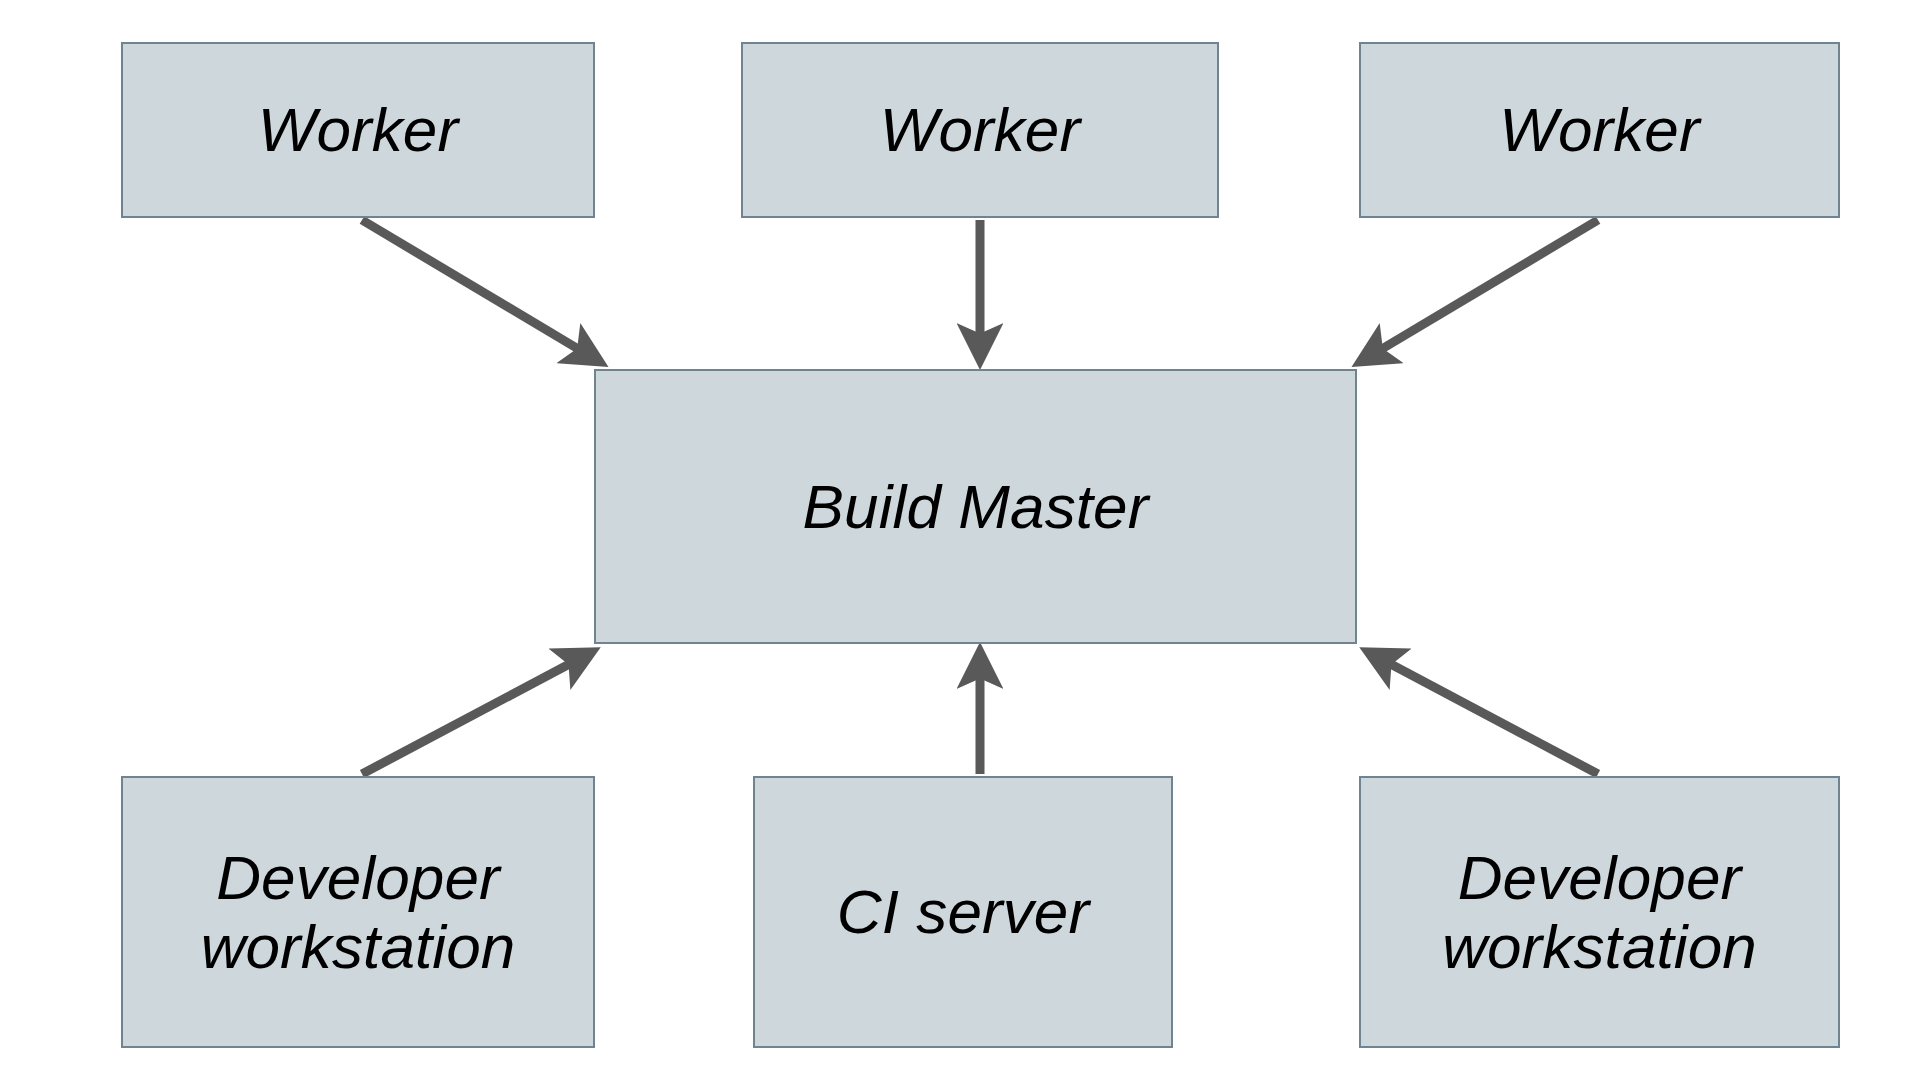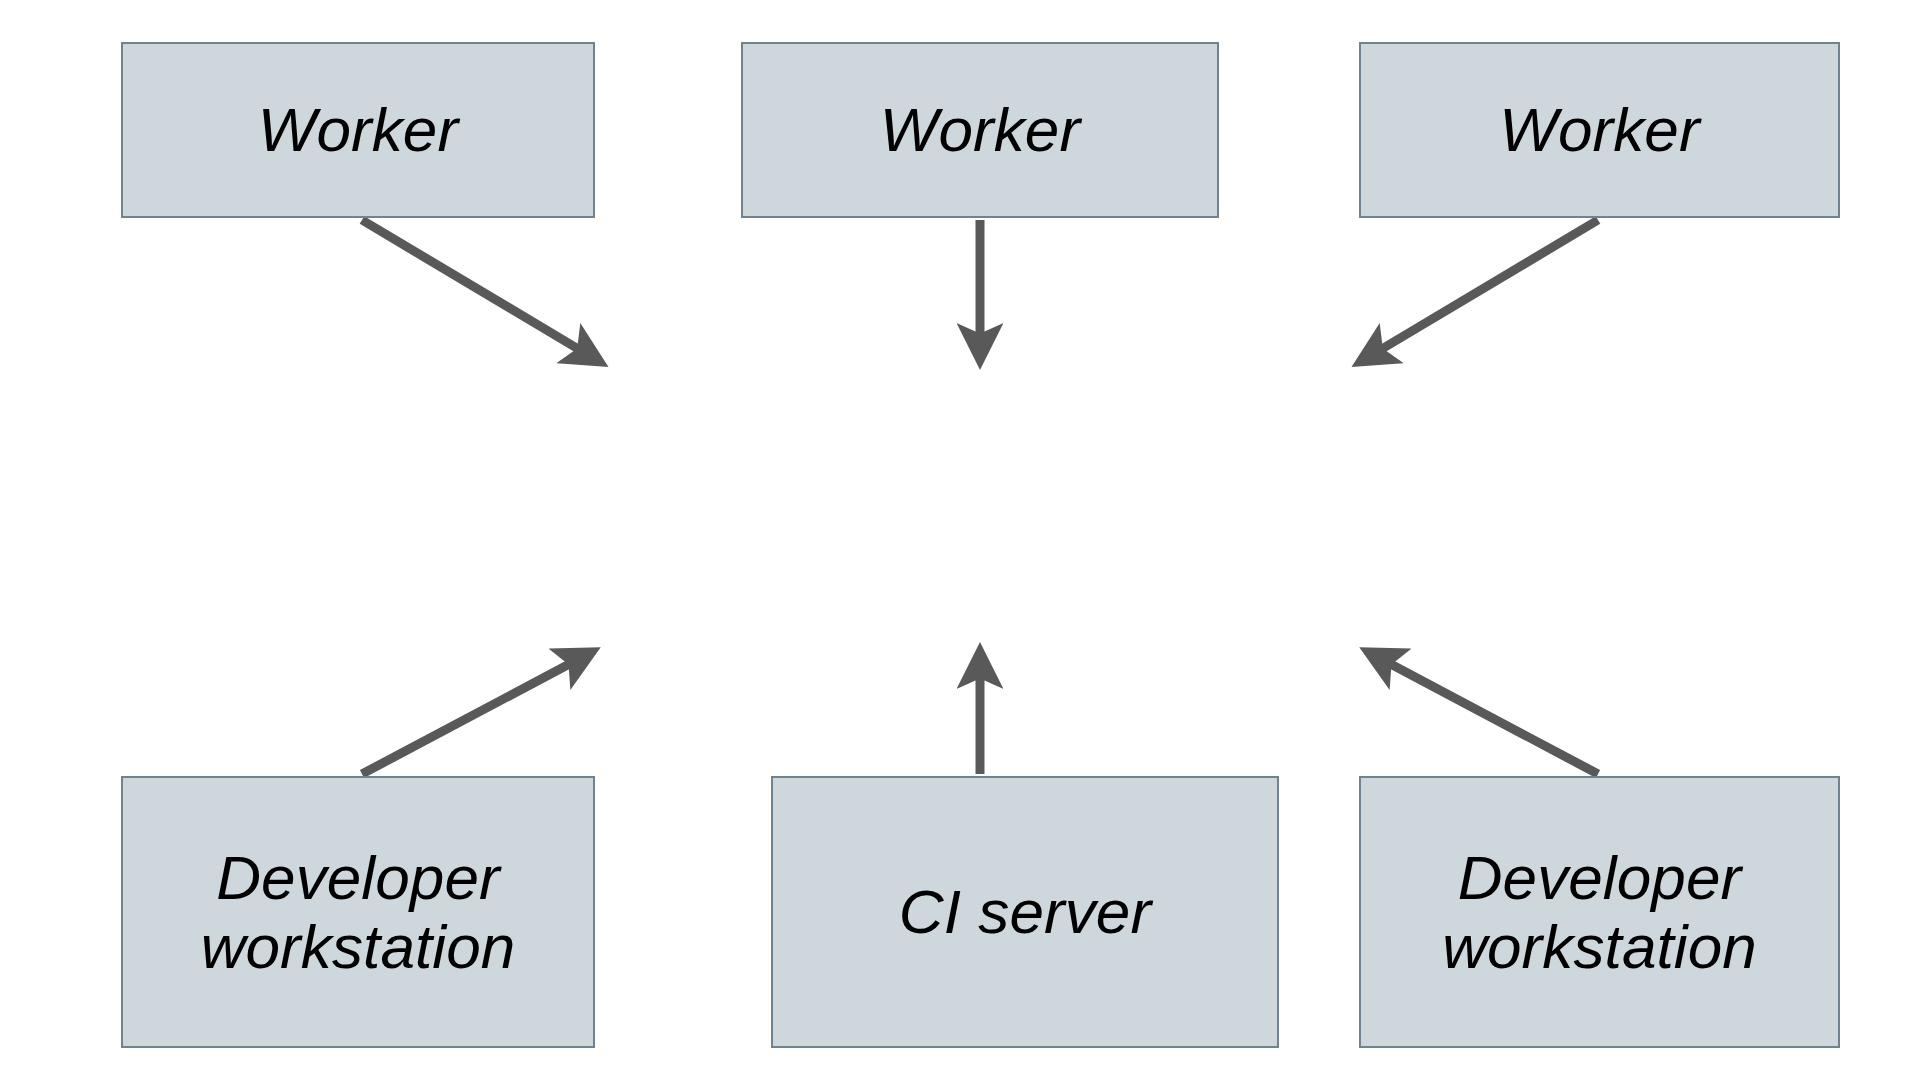--- a/index.html
+++ b/index.html
@@ -47,21 +47,21 @@
     font-style: italic;
   }
   
   #node-worker-left   { left: 121px;  top: 42px;  width: 474px; height: 176px; font-size: 62px; }
   #node-worker-center { left: 741px;  top: 42px;  width: 478px; height: 176px; font-size: 62px; }
   #node-worker-right  { left: 1359px; top: 42px;  width: 481px; height: 176px; font-size: 62px; }
   
   #node-build-master  { left: 594px;  top: 369px; width: 763px; height: 275px; font-size: 62px; }
   
   #node-dev-left      { left: 121px;  top: 776px; width: 474px; height: 272px; font-size: 62px; }
-  #node-ci-server     { left: 771px;  top: 776px; width: 508px; height: 272px; font-size: 62px; }
+  #node-ci-server     { left: 753px;  top: 776px; width: 420px; height: 272px; font-size: 62px; }
   #node-dev-right     { left: 1359px; top: 776px; width: 481px; height: 272px; font-size: 62px; }
 </style>
 </head>
 <body>
 
 <div id="canvas">
 
   <svg id="arrow-layer" viewBox="0 0 1910 1090" width="1910" height="1090" xmlns="http://www.w3.org/2000/svg">
     <defs>
       <marker id="arrowhead" markerWidth="5.2" markerHeight="5.2" refX="4.1" refY="2.6" orient="auto" markerUnits="strokeWidth">
@@ -87,20 +87,23 @@
   </div>
 
   <div class="node" id="node-worker-center">
     <span class="node-label">Worker</span>
   </div>
 
   <div class="node" id="node-worker-right">
     <span class="node-label">Worker</span>
   </div>
 
+  <div class="node" id="node-build-master">
+    <span class="node-label">Build Master</span>
+  </div>
 
   <div class="node" id="node-dev-left">
     <span class="node-label">Developer
 workstation</span>
   </div>
 
   <div class="node" id="node-ci-server">
     <span class="node-label">CI server</span>
   </div>
 

